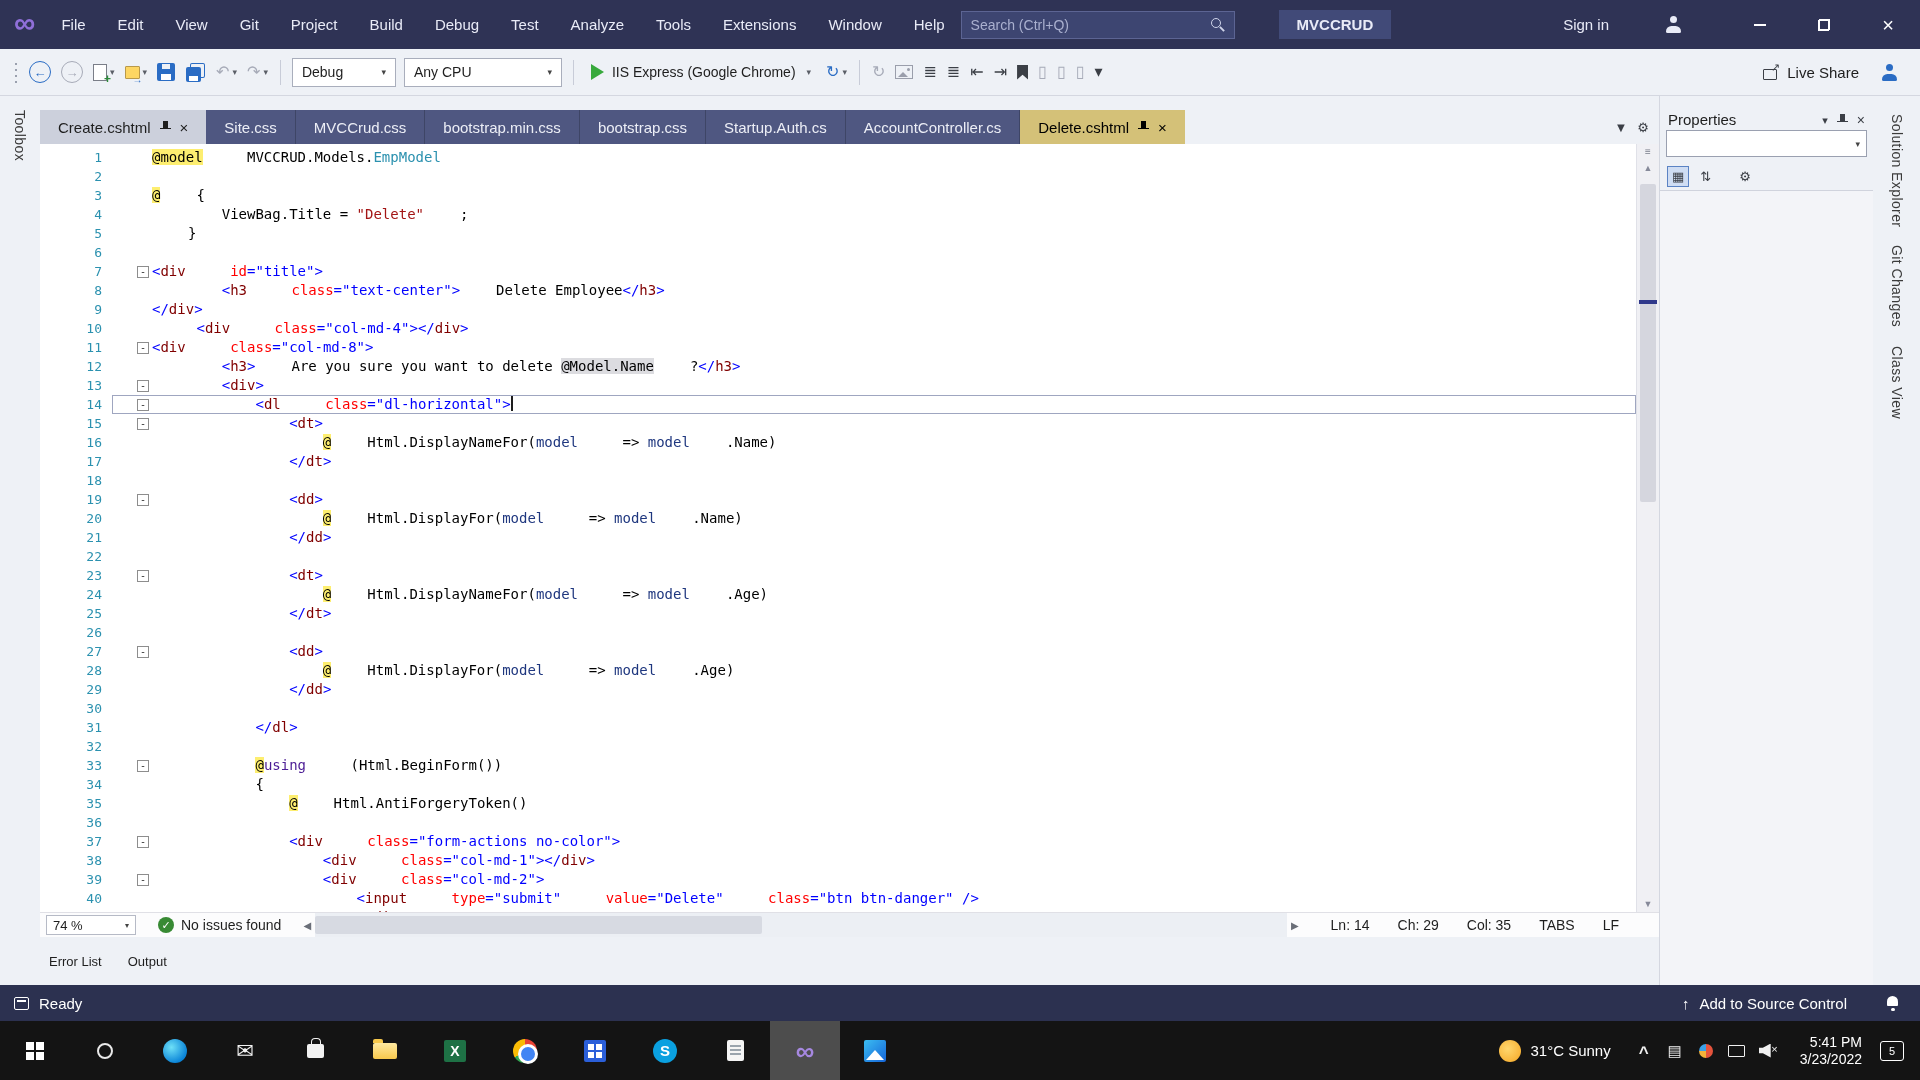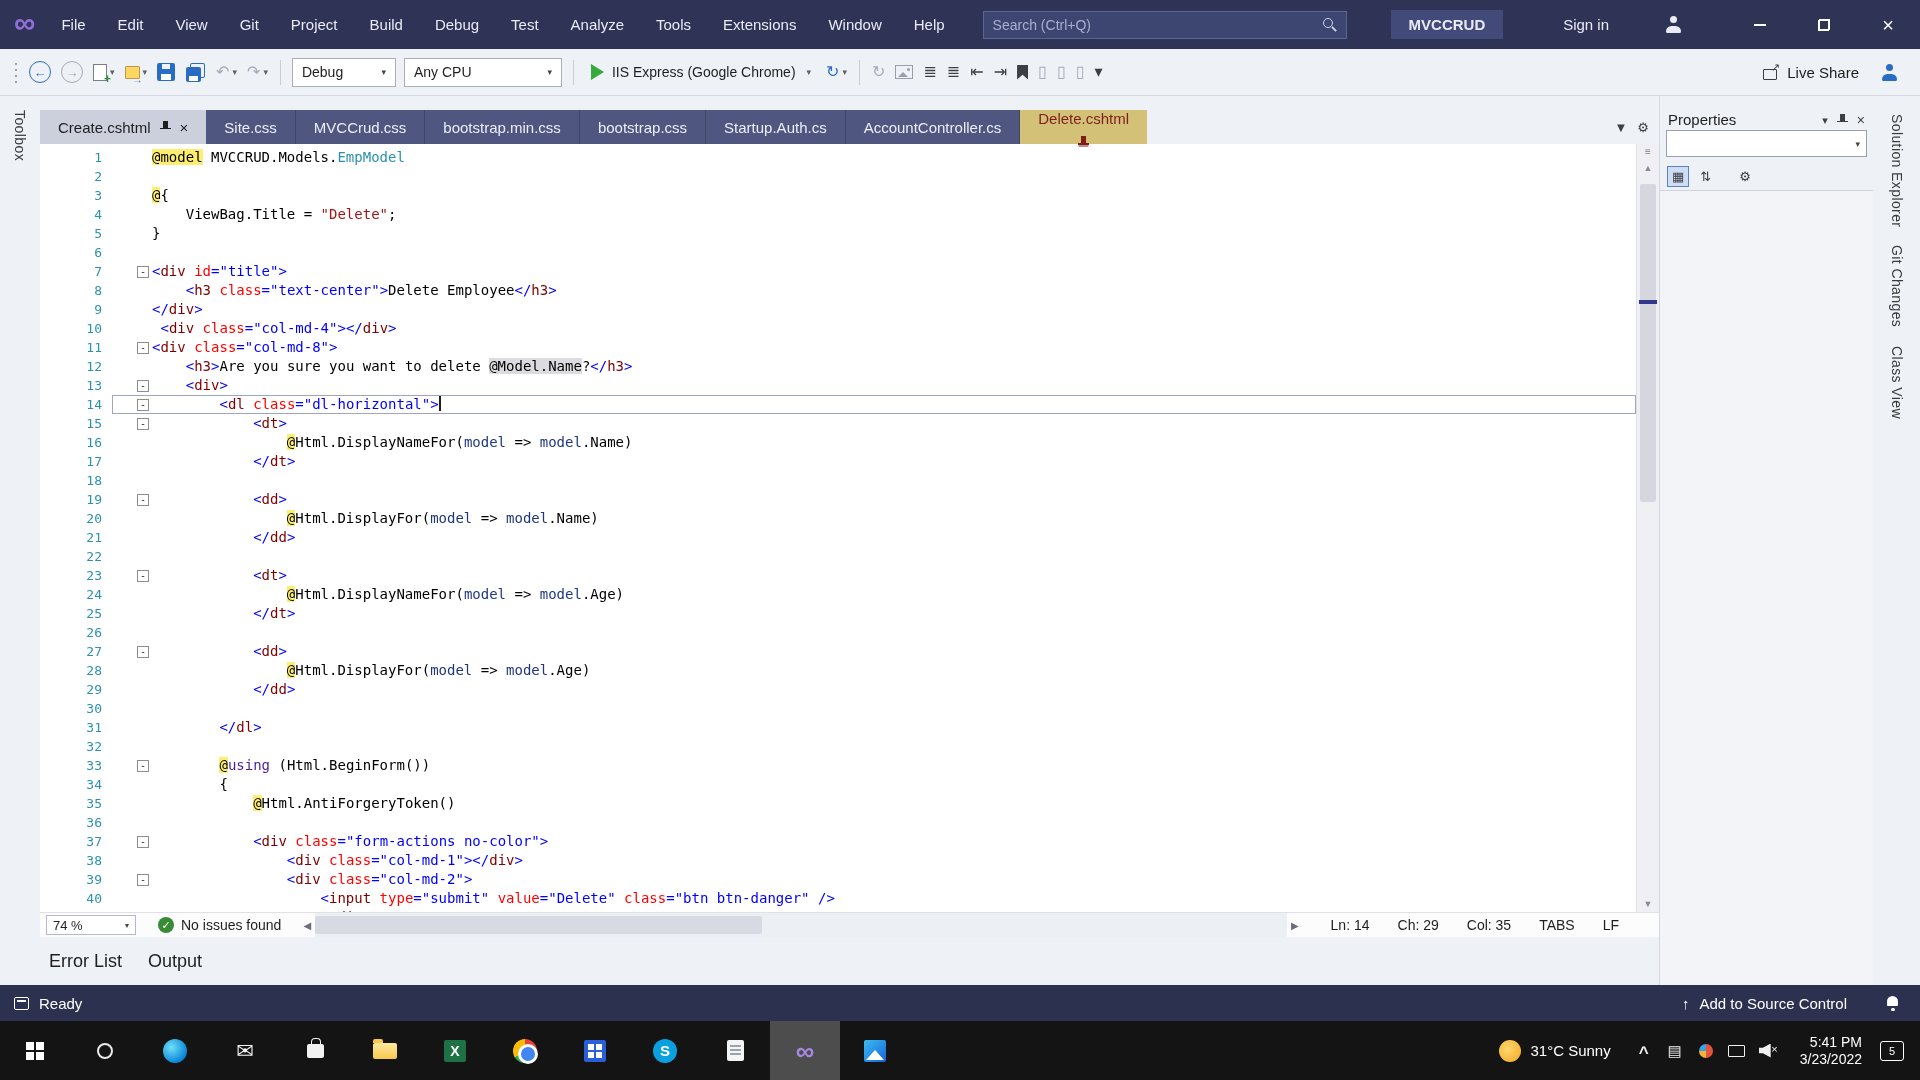--- a/index.html
+++ b/index.html
@@ -4,21 +4,21 @@
 <style>
   * { margin:0; padding:0; box-sizing:border-box; }
   html,body { width:1920px; height:1080px; overflow:hidden; font-family:"Liberation Sans",sans-serif; background:#000; }
   body { display:flex; flex-direction:column; }
 
   
   #titlebar { height:49px; background:#2f3355; color:#e9ebf7; display:flex; align-items:center; flex:0 0 auto; }
   .vslogo { font-size:30px; font-weight:bold; color:#8f6fd8; padding:0 10px 4px 14px; }
   #menu-items { display:flex; height:100%; align-items:center; }
   .menu-item { padding:12px 16px; font-size:15px; height:100%; display:flex; align-items:center; cursor:default; }
-  .search-box { width:364px; height:28px; background:#3d4571; border:1px solid #5c6493; display:flex; align-items:center; margin-left:22px; padding:0 9px; }
+  .search-box { width:274px; height:28px; background:#3d4571; border:1px solid #5c6493; display:flex; align-items:center; padding:0 9px; }
   .search-box input { flex:1; background:transparent; border:none; outline:none; color:#e9ebf7; font-size:14px; font-family:"Liberation Sans",sans-serif; }
   .search-box input::placeholder { color:#aab0cf; }
   .icon-search { width:15px; height:15px; position:relative; color:#cfd4ea; }
   .icon-search::before { content:""; position:absolute; top:1px; left:1px; width:8px; height:8px; border:1.7px solid currentColor; border-radius:50%; }
   .icon-search::after { content:""; position:absolute; width:6px; height:2px; background:currentColor; transform:rotate(45deg); right:0; bottom:2px; }
   .solution-chip { background:#414a78; padding:6px 18px; margin-left:44px; font-size:15px; font-weight:bold; }
   .tb-right { margin-left:auto; display:flex; align-items:center; }
   .signin-label { font-size:15px; margin-right:12px; }
   .icon-person { width:17px; height:17px; position:relative; color:#e9ebf7; display:inline-block; }
   .icon-person::before { content:""; position:absolute; top:0; left:5px; width:7px; height:7px; border-radius:50%; background:currentColor; }
@@ -76,39 +76,39 @@
   #right-rail { width:47px; background:#eef1f6; display:flex; flex-direction:column; align-items:center; flex:0 0 auto; }
   #right-rail .rail-item { margin-top:18px; }
   #editor-col { flex:1 1 auto; display:flex; flex-direction:column; min-width:0; }
 
   
   #tabstrip { height:48px; background:#eef1f6; display:flex; align-items:flex-end; flex:0 0 auto; }
   #tabs { display:flex; align-items:flex-end; }
   .tab { height:34px; display:flex; align-items:center; padding:0 18px; font-size:15px; gap:9px; cursor:default; white-space:nowrap; }
   .tab.inactive { background:#4f5781; color:#eceef6; border-right:1px solid #3e4566; }
   .tab.preview { background:#ccd0dc; color:#1e1e1e; }
-  .tab.active { background:#d4c178; color:#7f1d1d;flex-direction:column; }
+  .tab.active { background:#d4c178; color:#000000; }
   .tab-close { font-size:15px; line-height:1; color:inherit; }
   .icon-pin { width:11px; height:13px; position:relative; display:inline-block; }
   .icon-pin::before { content:""; position:absolute; top:0; left:3px; width:5px; height:7px; background:currentColor; }
   .icon-pin::after { content:""; position:absolute; top:7px; left:0; width:11px; height:1.5px; background:currentColor; box-shadow:0 2px 0 -0.5px currentColor; }
   .tabwell-icons { margin-left:auto; margin-right:10px; display:flex; align-items:center; gap:10px; height:34px; color:#3b3f46; }
   .tabwell-icons span { font-size:13px; }
 
   
   #editor { flex:1 1 auto; display:flex; min-height:0; background:#fff; }
   #code-area { flex:1 1 auto; overflow:hidden; padding-top:4px; min-width:0; }
   .line { display:flex; height:19px; line-height:19px; }
   .ln { width:72px; padding-right:10px; text-align:right; color:#2b91af; font-size:13px; font-family:"DejaVu Sans Mono",monospace; flex:0 0 auto; }
   .lbody { flex:1 1 auto; display:flex; min-width:0; }
   .line.current .lbody { box-shadow:inset 0 0 0 1px #9fa6c0; }
   .fold { width:40px; flex:0 0 auto; display:flex; justify-content:flex-end; align-items:center; padding-right:3px; }
   .foldbox { width:12px; height:12px; border:1px solid #8d8d8d; background:#fff; color:#333; font-size:10px; line-height:9px; text-align:center; font-family:"DejaVu Sans Mono",monospace; }
   .codetext { white-space:pre; font-family:"DejaVu Sans Mono",monospace; font-size:14px; color:#000; }
-  .tk-pl { color:#000; }
+  .tk-pl { color:#000;padding-left:36px; }
   .tk-tg { color:#800000; }
   .tk-dl { color:#0000ff; }
   .tk-at { color:#ff0000; }
   .tk-av { color:#0000ff; }
   .tk-st { color:#a31515; }
   .tk-kw { color:#4c1d95; }
   .tk-ty { color:#2b91af; }
   .tk-pr { color:#1f377f; }
   .tk-rz, .tk-rzk { background:#fdee70; color:#000; }
   .tk-mb { background:#dcdce0; color:#000; }
@@ -130,21 +130,21 @@
   .health-dot { width:16px; height:16px; border-radius:50%; background:#388a34; color:#fff; font-size:11px; display:flex; align-items:center; justify-content:center; }
   .hscroll { flex:1 1 auto; display:flex; align-items:center; height:100%; margin-left:18px; }
   .hs-arrow { font-size:10px; color:#6a6e78; padding:0 4px; }
   .hs-track { flex:1 1 auto; height:100%; background:#eceff4; position:relative; }
   .hs-thumb { position:absolute; left:0; top:3px; bottom:3px; width:46%; background:#d7dae2; border-radius:2px; }
   .pos-group { display:flex; align-items:center; padding-right:40px; }
   .pos-group span { margin-left:28px; white-space:nowrap; }
 
   
   #bottom-tabs { height:48px; background:#eef1f6; display:flex; align-items:center; padding-left:9px; gap:26px; flex:0 0 auto; }
-  .bottom-tab { font-size:18px; color:#1e1e1e; cursor:default; }
+  .bottom-tab { font-size:13px; color:#1e1e1e; cursor:default; }
 
   
   #props { width:214px; flex:0 0 auto; background:#eef1f6; border-left:1px solid #d4d7e0; display:flex; flex-direction:column; }
   .props-header { height:32px; display:flex; align-items:flex-end; padding:0 8px; font-size:15px; color:#1e1e1e; }
   .props-header .hdr-icons { margin-left:auto; display:flex; align-items:center; gap:9px; color:#3b3f46; }
   .props-header .hdr-icons span { font-size:11px; }
   .props-combo { height:27px; margin:2px 6px 6px 6px; background:#fff; border:1px solid #9aa0b0; display:flex; align-items:center; }
   .props-combo .dd-caret { margin-left:auto; font-size:9px; color:#444; padding:0 6px; }
   .props-toolbar { height:28px; display:flex; align-items:center; padding:0 8px; gap:8px; color:#3b3f46; border-bottom:1px solid #d0d3dd; }
   .ptb-btn { font-size:13px; padding:2px 4px; }

